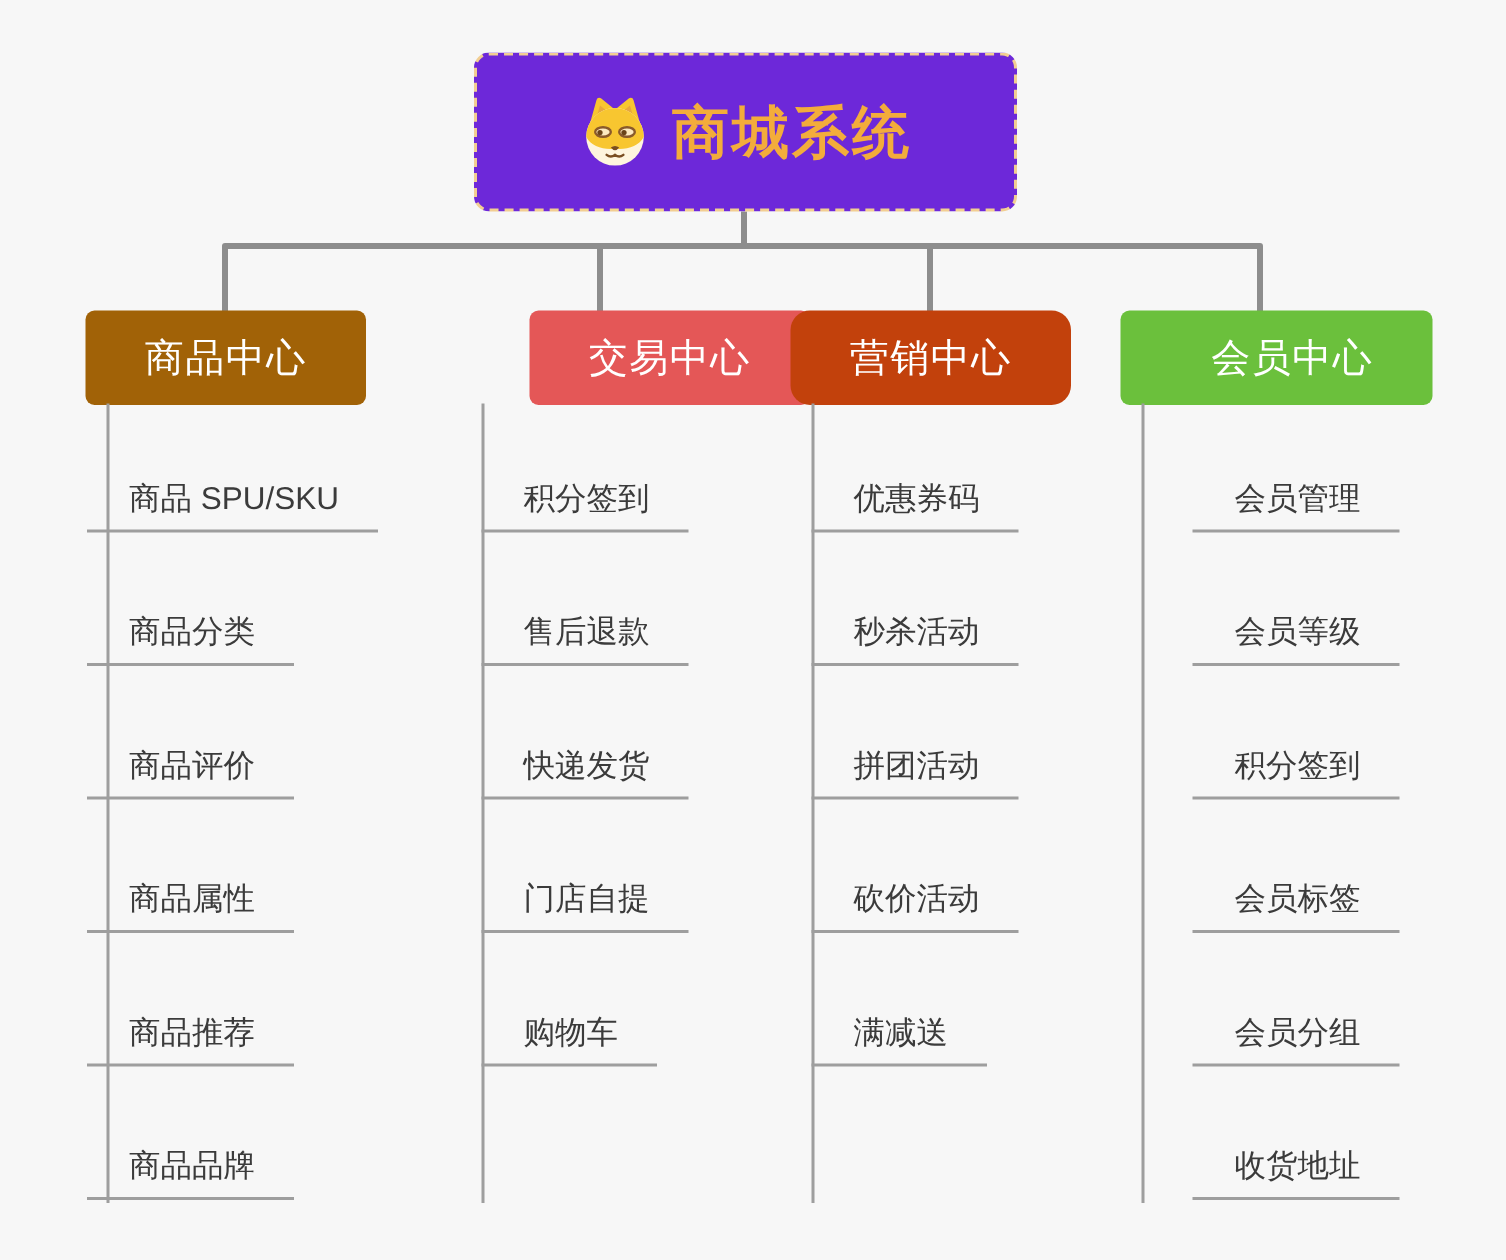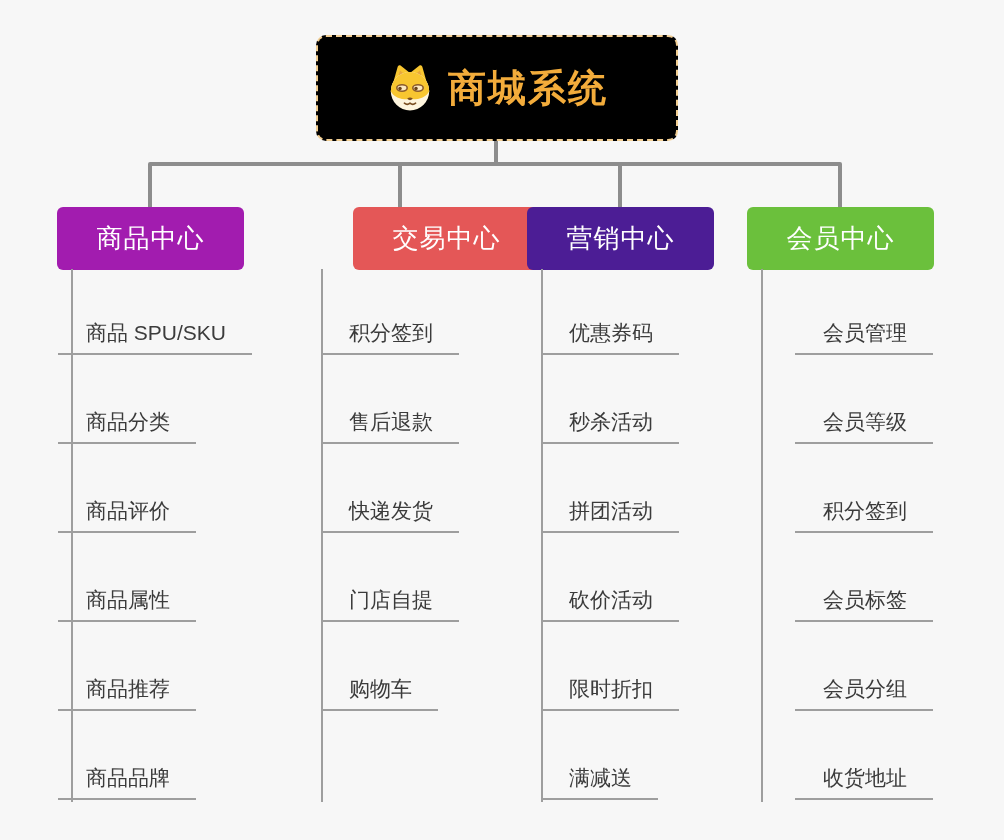--- a/index.html
+++ b/index.html
@@ -9,21 +9,21 @@
     font-family:"Liberation Sans","DejaVu Sans",sans-serif;
     overflow:hidden;
   }
   .canvas { position:relative; width:1004px; height:840px; }
 
   .connectors { position:absolute; left:0; top:0; width:1004px; height:840px; }
 
   
   .root {
     position:absolute; left:316px; top:35px; width:362px; height:106px;
-    background:#000000; border:2px dashed #F2CE92; border-radius:10px;
+    background:#6d28d9; border:2px dashed #F2CE92; border-radius:10px;
     box-sizing:border-box;
     display:flex; align-items:center; justify-content:center; gap:14px;
   }
   .root-title { font-size:38px; font-weight:600; color:#F3AC3B; letter-spacing:2px; }
   .dog-svg { width:48px; height:48px; flex:0 0 auto; }
 
   
   .branch {
     position:absolute; top:207px; width:187px; height:63px;
     border-radius:6px; display:flex; align-items:center; justify-content:center;
@@ -69,30 +69,30 @@
       <ellipse cx="20" cy="30" rx="6.5" ry="4" fill="#FCE9C0" stroke="#8A5A2B" stroke-width="2"></ellipse>
       <ellipse cx="40" cy="30" rx="6.5" ry="4" fill="#FCE9C0" stroke="#8A5A2B" stroke-width="2"></ellipse>
       <circle cx="17.5" cy="30.5" r="2.2" fill="#6B4419"></circle>
       <circle cx="37.5" cy="30.5" r="2.2" fill="#6B4419"></circle>
       <path d="M26.5,43 Q30,40.5 33.5,43 Q30,47.5 26.5,43 Z" fill="#7A4E21"></path>
       <path d="M23,49 Q26.5,52 30,49 Q33.5,52 37,49" stroke="#7A4E21" stroke-width="2" fill="none" stroke-linecap="round"></path>
     </svg>
     <span class="root-title">商城系统</span>
   </div>
 
-  <div class="branch b0" style="background: #a21caf;">
+  <div class="branch b0" style="background: #a16207;">
     <span>商品中心</span>
   </div>
   <div class="branch b1" style="background: rgb(228, 87, 87); margin-left: 46px;">
     <span>交易中心</span>
   </div>
-  <div class="branch b2" style="background: #4c1d95;">
+  <div class="branch b2" style="background: #c2410c; border-radius: 13px;">
     <span>营销中心</span>
   </div>
-  <div class="branch b3" style="background: rgb(107, 192, 60);">
+  <div class="branch b3" style="background: rgb(107, 192, 60); padding-left: 21px;">
     <span>会员中心</span>
   </div>
 
   <div class="spine s0"></div>
   <div class="spine s1"></div>
   <div class="spine s2"></div>
   <div class="spine s3"></div>
 
   <div class="items c0">
     <div class="item">商品 SPU/SKU</div>
@@ -109,21 +109,20 @@
     <div class="item">快递发货</div>
     <div class="item">门店自提</div>
     <div class="item">购物车</div>
   </div>
 
   <div class="items c2">
     <div class="item">优惠券码</div>
     <div class="item">秒杀活动</div>
     <div class="item">拼团活动</div>
     <div class="item">砍价活动</div>
-    <div class="item">限时折扣</div>
     <div class="item">满减送</div>
   </div>
 
   <div class="items c3">
     <div class="item">会员管理</div>
     <div class="item">会员等级</div>
     <div class="item">积分签到</div>
     <div class="item">会员标签</div>
     <div class="item">会员分组</div>
     <div class="item">收货地址</div>

